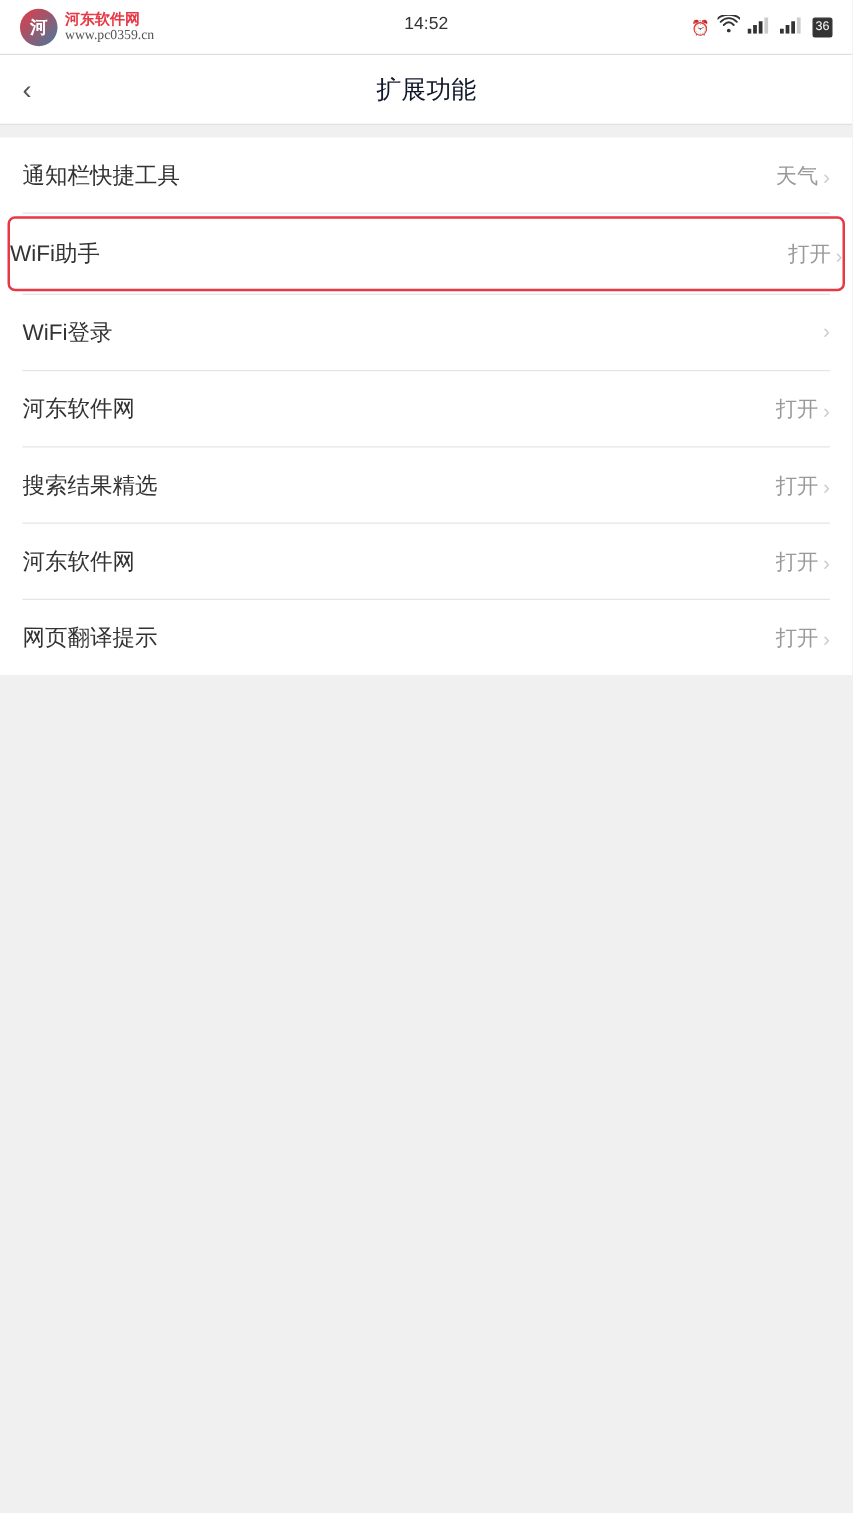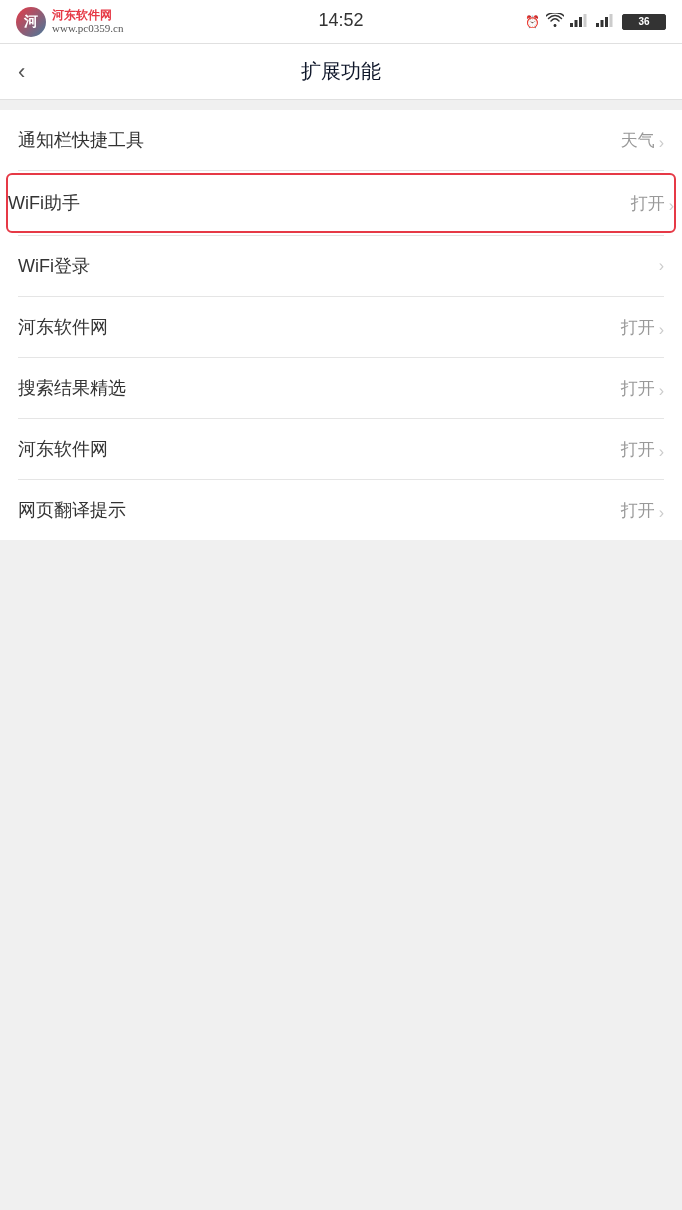--- a/index.html
+++ b/index.html
@@ -38,21 +38,21 @@
       font-weight: bold;
     }
     .logo-text {
       display: flex; flex-direction: column;
       font-size: 11px; color: #555;
       line-height: 1.2;
       font-family: Liberation Serif, serif;
     }
     .logo-text span:first-child { color: #e63946; font-weight: bold; font-size: 12px; }
     .status-bar-center {
-      font-size: 18px;
+      font-size: 14px;
       font-weight: 400;
       color: #333;
       position: absolute;
       left: 50%;
       transform: translateX(-50%);
       top: 10px;
     }
     .status-bar-right {
       display: flex;
       align-items: center;
@@ -60,25 +60,25 @@
       font-size: 12px;
       color: #333;
     }
     .battery-icon {
       display: inline-flex;
       align-items: center;
       border: 1.5px solid #333;
       border-radius: 2px;
       padding: 1px 2px;
       font-size: 10px;
-      font-weight: bold;
+      font-weight: normal;
       color: #fff;
       background: #333;
       height: 16px;
-      width: 44px;
+      width: 16px;
       justify-content: center;
     }
 
     
     .nav-bar {
       background: #fff;
       height: 56px;
       display: flex;
       align-items: center;
       padding: 0 18px;

